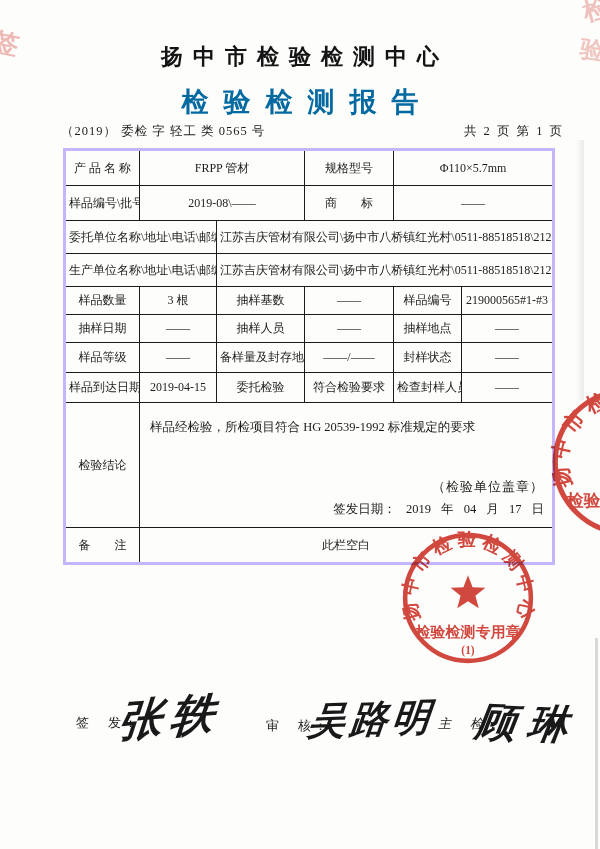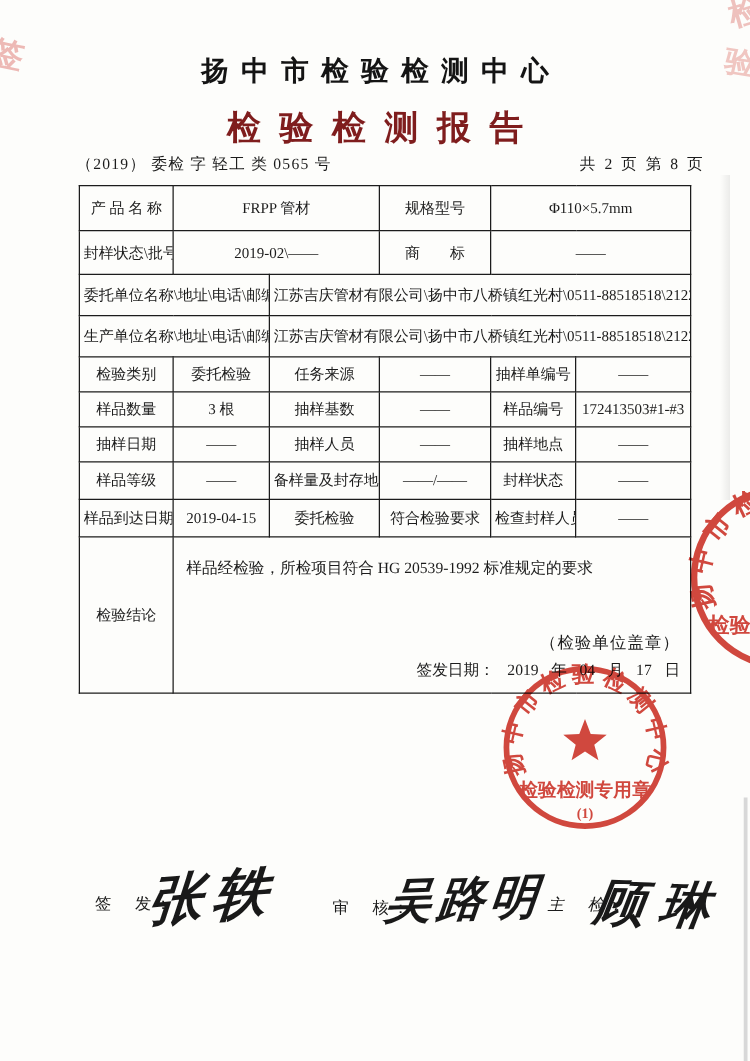--- a/index.html
+++ b/index.html
@@ -8,30 +8,30 @@
     background:#fdfdfb;overflow:hidden;
     font-family:"Liberation Serif","DejaVu Serif",serif;color:#1c1c1c;
   }
   
   .org-title{
     position:absolute;top:42px;left:0;width:100%;text-align:center;
     font-size:22px;font-weight:bold;letter-spacing:10px;text-indent:10px;color:#141414;
   }
   .report-title{
     position:absolute;top:84px;left:0;width:100%;text-align:center;
-    font-size:27px;font-weight:bold;letter-spacing:15px;text-indent:15px;color:#7f1d1d;
+    font-size:27px;font-weight:bold;letter-spacing:15px;text-indent:15px;color:#0369a1;
   }
   .doc-line{position:absolute;top:123px;left:0;width:100%;font-size:12.5px;}
   .doc-number{position:absolute;left:61px;top:0;letter-spacing:1px;}
   .page-info{position:absolute;right:36px;top:0;letter-spacing:2px;}
   
   table.report{
     position:absolute;left:63px;top:148px;width:489px;
     border-collapse:collapse;table-layout:fixed;
-    border:1px solid #c4b5fd;
+    border:3px solid #c4b5fd;
   }
   table.report td{
     border:1.5px solid #1c1c1c;padding:0 3px;
     font-size:12px;text-align:center;vertical-align:middle;
     overflow:hidden;white-space:nowrap;
   }
   td.left{text-align:left;padding-left:8px;}
   td.small{font-size:11px;letter-spacing:0;}
   td.mono-num{font-size:10.5px;}
   tr.h36{height:36px}tr.h35{height:35px}tr.h33{height:33px}tr.h28{height:28px}
@@ -66,68 +66,60 @@
 <div class="page">
 
   <span class="corner-mark cm-tl">签</span>
   <span class="corner-mark cm-tr1">检</span>
   <span class="corner-mark cm-tr2">验</span>
 
   <div class="org-title">扬中市检验检测中心</div>
   <div class="report-title">检验检测报告</div>
   <div class="doc-line">
     <span class="doc-number">（2019） 委检 字 轻工 类 0565 号</span>
-    <span class="page-info">共 2 页 第 8 页</span>
+    <span class="page-info">共 2 页 第 1 页</span>
   </div>
 
   <table class="report">
     <colgroup>
         <col style="width:75px">
         <col style="width:77px">
         <col style="width:88px">
         <col style="width:89px">
         <col style="width:68px">
         <col style="width:92px">
       </colgroup>
     <tbody>
         <tr class="h36">
       <td>产 品 名 称</td>
       <td colspan="2">FRPP 管材</td>
       <td>规格型号</td>
       <td colspan="2">Φ110×5.7mm</td>
     </tr>
     <tr class="h35">
-      <td class="small">封样状态\批号</td>
-      <td colspan="2">2019-02\——</td>
+      <td class="small">样品编号\批号</td>
+      <td colspan="2">2019-08\——</td>
       <td>商　　标</td>
       <td colspan="2">——</td>
     </tr>
     <tr class="h33">
       <td colspan="2" class="small">委托单位名称\地址\电话\邮编</td>
       <td colspan="4" class="left small">江苏吉庆管材有限公司\扬中市八桥镇红光村\0511-88518518\212217</td>
     </tr>
     <tr class="h33">
       <td colspan="2" class="small">生产单位名称\地址\电话\邮编</td>
       <td colspan="4" class="left small">江苏吉庆管材有限公司\扬中市八桥镇红光村\0511-88518518\212217</td>
     </tr>
     <tr class="h28">
-      <td>检验类别</td>
-      <td>委托检验</td>
-      <td>任务来源</td>
-      <td>——</td>
-      <td class="small">抽样单编号</td>
-      <td>——</td>
-    </tr>
-    <tr class="h28">
       <td>样品数量</td>
       <td>3 根</td>
       <td>抽样基数</td>
       <td>——</td>
       <td>样品编号</td>
-      <td class="mono-num">172413503#1-#3</td>
+      <td class="mono-num">219000565#1-#3</td>
     </tr>
     <tr class="h28">
       <td>抽样日期</td>
       <td>——</td>
       <td>抽样人员</td>
       <td>——</td>
       <td>抽样地点</td>
       <td>——</td>
     </tr>
     <tr class="h30">
@@ -149,20 +141,24 @@
     <tr class="h125">
       <td>检验结论</td>
       <td colspan="5" class="concl-cell">
         <div class="concl-text">样品经检验，所检项目符合 HG 20539-1992 标准规定的要求</div>
         <div class="seal-note">（检验单位盖章）</div>
         <div class="issue-line">
           <span>签发日期：</span>
           <span>2019 年 04 月 17 日</span>
         </div>
       </td>
+    </tr>
+    <tr class="h36">
+      <td>备　　注</td>
+      <td colspan="5" class="left">此栏空白</td>
     </tr>
   </tbody>
     </table>
 
   <span class="sig-label" style="left:76px;top:714px;">签　发：</span>
   <span class="sig-name sig1">张轶</span>
   <span class="sig-label" style="left:266px;top:717px;">审　核：</span>
   <span class="sig-name sig2">吴路明</span>
   <span class="sig-label" style="left:438px;top:715px;font-style:italic;">主　检：</span>
   <span class="sig-name sig3">顾琳</span>

